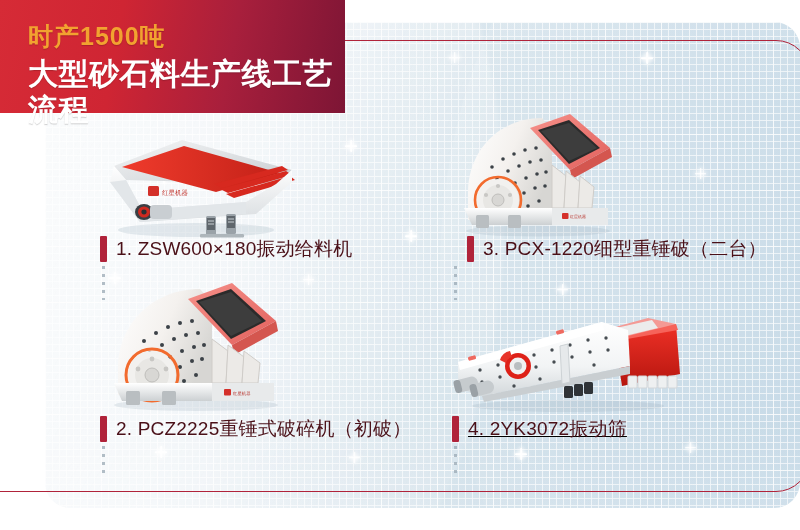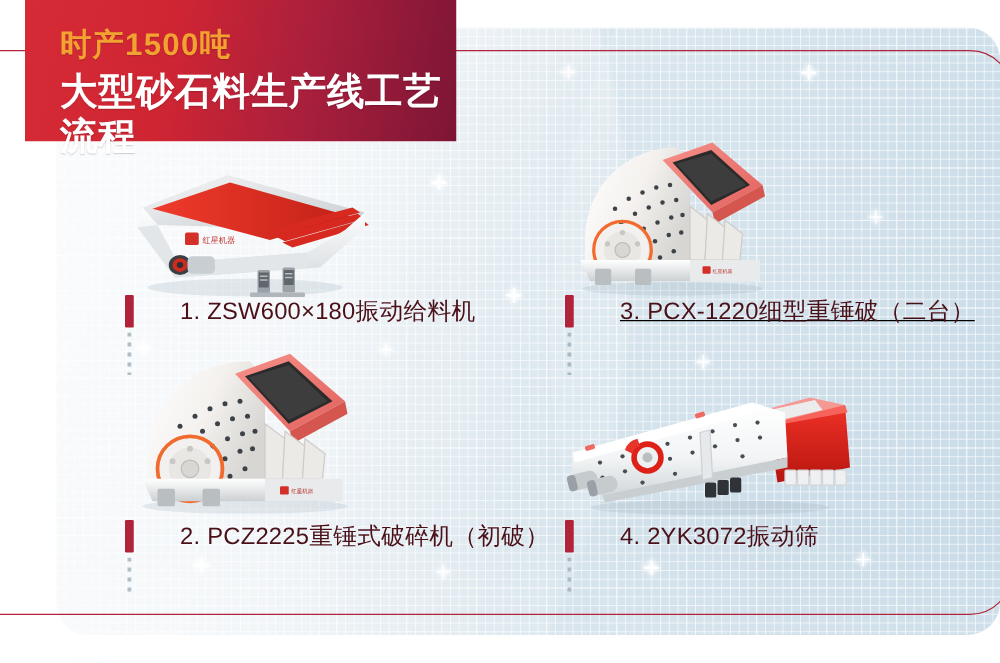--- a/index.html
+++ b/index.html
@@ -82,31 +82,30 @@
   }
   .spark::before{ left:50%; top:0; width:1.6px; height:100%; transform:translateX(-50%); }
   .spark::after{ top:50%; left:0; height:1.6px; width:100%; transform:translateY(-50%); }
 
   
   .banner{
     position:absolute; left:0; top:0; width:345px; height:113px;
     background:linear-gradient(100deg,#d62b36 0%, #cf2533 34%, #a81f3c 66%, #7d1535 100%);
     z-index:30;
     padding:22px 0 0 28px;
-    margin-left:20px;
   }
   .banner .l1{
     font-size:25px; font-weight:bold; color:#f2a230; letter-spacing:1px;
     line-height:1.15; text-shadow:0 1px 1px rgba(0,0,0,.18);
   }
   .banner .l2{
     font-size:30px; font-weight:bold; color:#ffffff; letter-spacing:.5px;
     line-height:1.2; margin-top:5px; text-shadow:0 1px 1px rgba(0,0,0,.18);
   }
-  .label{ position:absolute; display:flex; align-items:center;gap:28px; }
+  .label{ position:absolute; display:flex; align-items:center; }
   .label .bar{
     width:7px; height:26px; background:#b0233a; border-radius:1px; flex:0 0 auto;
     margin-right:9px;
   }
   .label .txt{
     font-size:19px; color:#4a1018; white-space:nowrap; letter-spacing:.2px;
   }
   .dots{
     position:absolute; width:3px;
     background-image:linear-gradient(to bottom, #9aa9b4 0 3px, transparent 3px 8px);
@@ -358,21 +357,21 @@
         <rect x="0" y="0" width="6.5" height="6" rx="1" fill="#d4302a"></rect>
         <text x="8" y="5.4" font-size="4" fill="#b8352e" font-family="DejaVu Sans, sans-serif">红星机器</text>
       </g>
       <g fill="#b9bec1">
         <rect x="24" y="103" width="13" height="13" rx="1.5"></rect>
         <rect x="56" y="103" width="13" height="13" rx="1.5"></rect>
       </g>
     </svg>
   </div>
 
-  <div class="label" style="left:452px; top:236px;text-decoration:underline;">
+  <div class="label" style="left:467px; top:236px;">
     <span class="bar"></span>
     <span class="txt">3. PCX-1220细型重锤破（二台）</span>
   </div>
   <div class="dots" style="left:454px; top:266px; height:34px;"></div>
 
   <div class="mach" style="left:452px; top:300px; width:232px; height:112px;">
     <svg width="232" height="112" viewBox="0 0 232 112">
       <defs>
         <linearGradient id="scrBody" x1="0" y1="0" x2="0" y2="1">
           <stop offset="0" stop-color="#ffffff"></stop>
@@ -445,21 +444,21 @@
         <rect x="196" y="76" width="9" height="12" rx="1"></rect>
         <rect x="206" y="76" width="9" height="12" rx="1"></rect>
         <rect x="216" y="76" width="9" height="12" rx="1"></rect>
       </g>
 
       <rect x="104" y="30" width="8" height="4" rx="1.5" fill="#ef6a60" transform="rotate(-16 108 32)"></rect>
       <rect x="16" y="56" width="8" height="4" rx="1.5" fill="#ef6a60" transform="rotate(-16 20 58)"></rect>
     </svg>
   </div>
 
-  <div class="label" style="left:452px; top:416px;">
+  <div class="label" style="left:452px; top:416px;text-decoration:underline;">
     <span class="bar"></span>
     <span class="txt">4. 2YK3072振动筛</span>
   </div>
   <div class="dots" style="left:454px; top:446px; height:30px;"></div>
 
   <div class="banner">
     <div class="l1">时产1500吨</div>
     <div class="l2">大型砂石料生产线工艺流程</div>
   </div>
 

